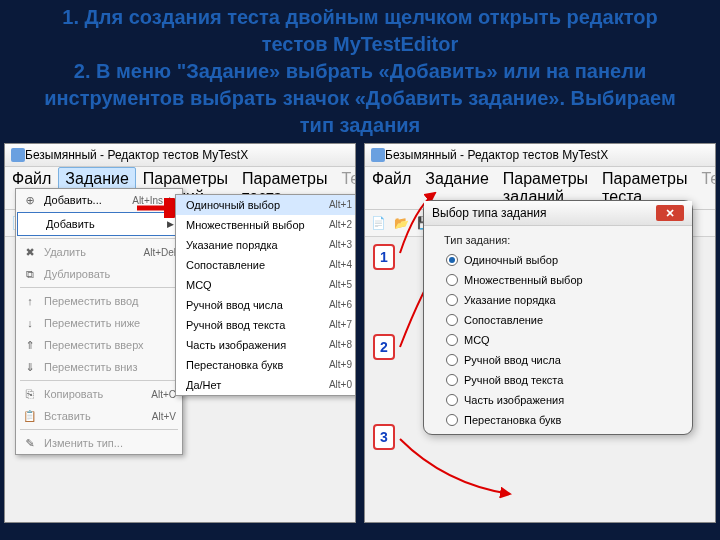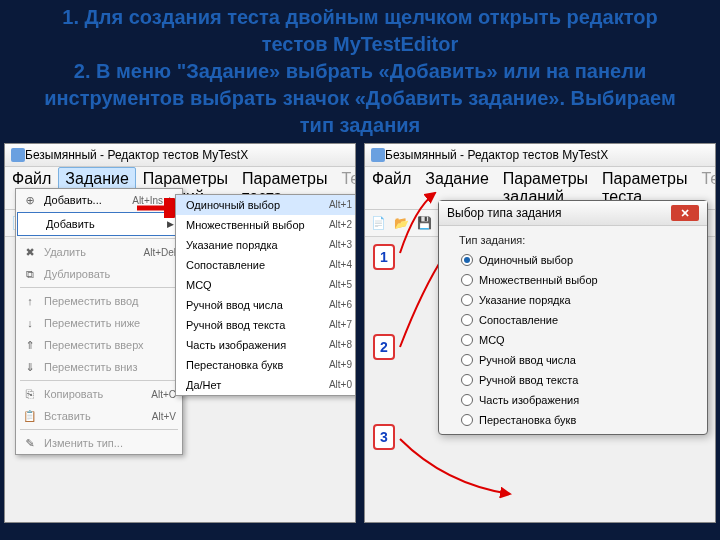--- a/index.html
+++ b/index.html
@@ -27,21 +27,21 @@
   .dropdown .drow .arrow { font-size:9px; color:#444; }
   .dropdown hr { border:none; border-top:1px solid #ccc; margin:2px 4px;}
   .submenu { position:absolute; left:170px; top:50px; background:#fff; border:1px solid #999; box-shadow:2px 2px 5px rgba(0,0,0,.3); width:188px;}
   .submenu .srow { display:flex; justify-content:space-between; padding:4px 10px; font-size:11px; cursor:default;}
   .submenu .srow.sel { background:#d5e8ff; }
   .submenu .srow .hk { color:#555; font-size:10px;}
   .red-arrow { position:absolute; left:130px; top:54px; width:60px; height:20px; }
   .red-arrow svg { width:100%; height:100%; }
 
   
-  .dialog { position:absolute; left:58px; top:56px; width:270px; background:#f4f4f4; border:1px solid #666; border-radius:4px; box-shadow:2px 2px 8px rgba(0,0,0,.3);margin-left:15px;}
+  .dialog { position:absolute; left:58px; top:56px; width:270px; background:#f4f4f4; border:1px solid #666; border-radius:9px; box-shadow:2px 2px 8px rgba(0,0,0,.3);}
   .dlg-title { background: linear-gradient(#fdfdfd,#e3e3e3); padding:4px 8px; display:flex; justify-content:space-between; align-items:center; font-size:12px; border-bottom:1px solid #ccc;}
   .dlg-close { width:28px; height:16px; background:#d04030; color:#fff; border-radius:2px; display:flex; align-items:center; justify-content:center; font-size:11px; font-weight:bold;}
   .dlg-body { padding:8px 20px 4px; }
   .grp-label { font-size:11px; margin-bottom:4px; color:#222;}
   .radio-row { display:flex; align-items:center; gap:6px; padding:4px 2px; font-size:11px; }
   .radio { width:12px; height:12px; border:1px solid #666; border-radius:50%; display:flex; align-items:center; justify-content:center; background:#fff;}
   .radio.checked::after { content:""; width:6px; height:6px; background:#1a64b0; border-radius:50%; }
   .dlg-footer { background:#e9e9e9; border-top:1px solid #ccc; padding:6px; display:flex; justify-content:center;}
   .ok-btn { width:180px; padding:4px 0; text-align:center; background:linear-gradient(#fff,#e4e4e4); border:1px solid #7aa8d8; border-radius:3px; font-size:12px; box-shadow:0 0 3px #6fa8e0;}
   .num-badge { position:absolute; width:22px; height:26px; border:2px solid #d33; border-radius:4px; background:#fff; color:#1040c0; font-weight:bold; font-size:14px; display:flex; align-items:center; justify-content:center;}

